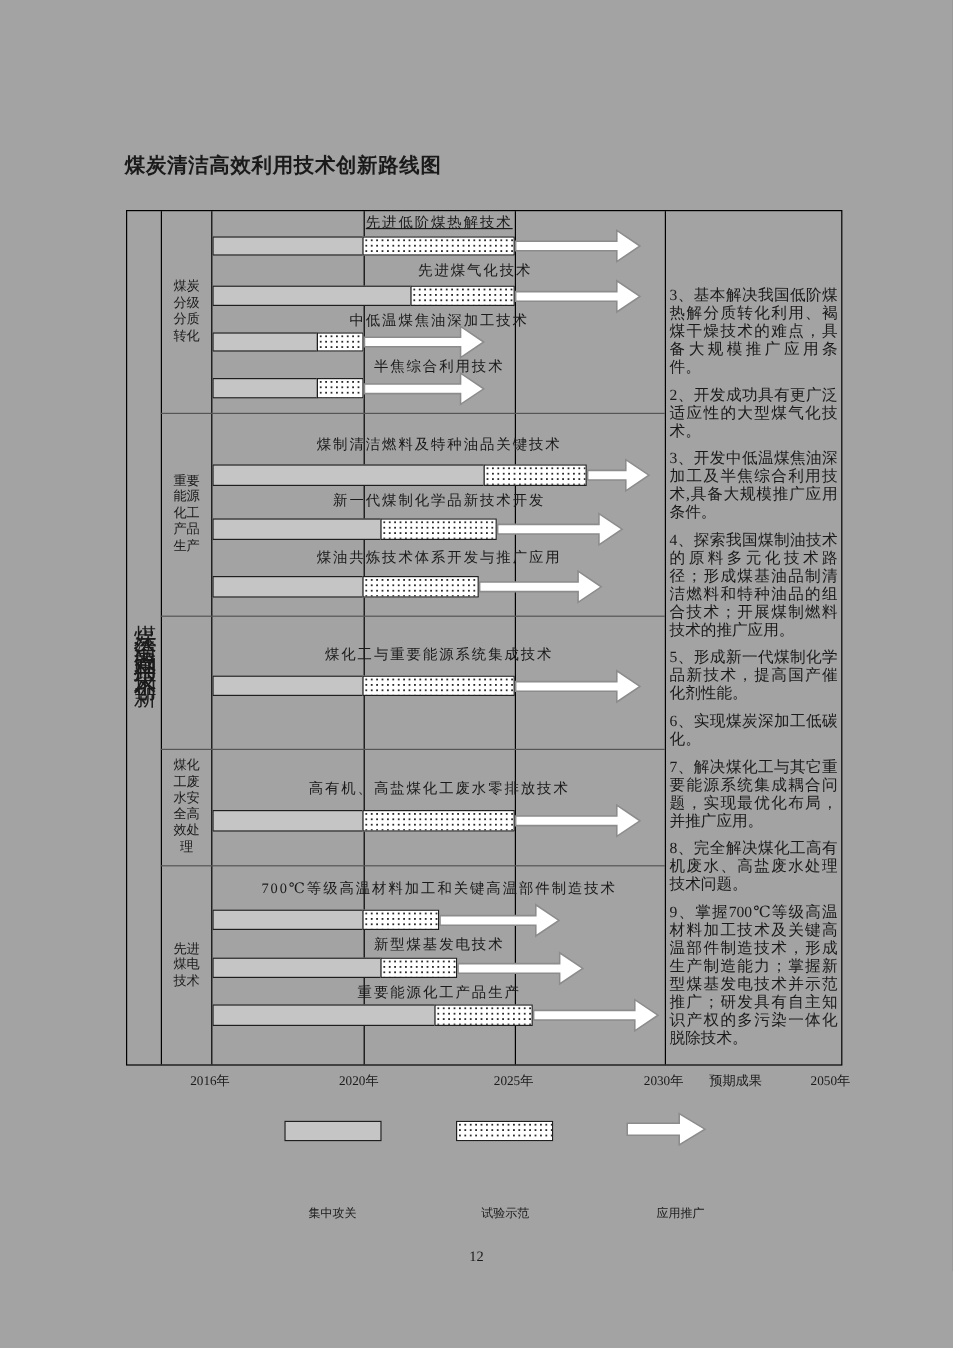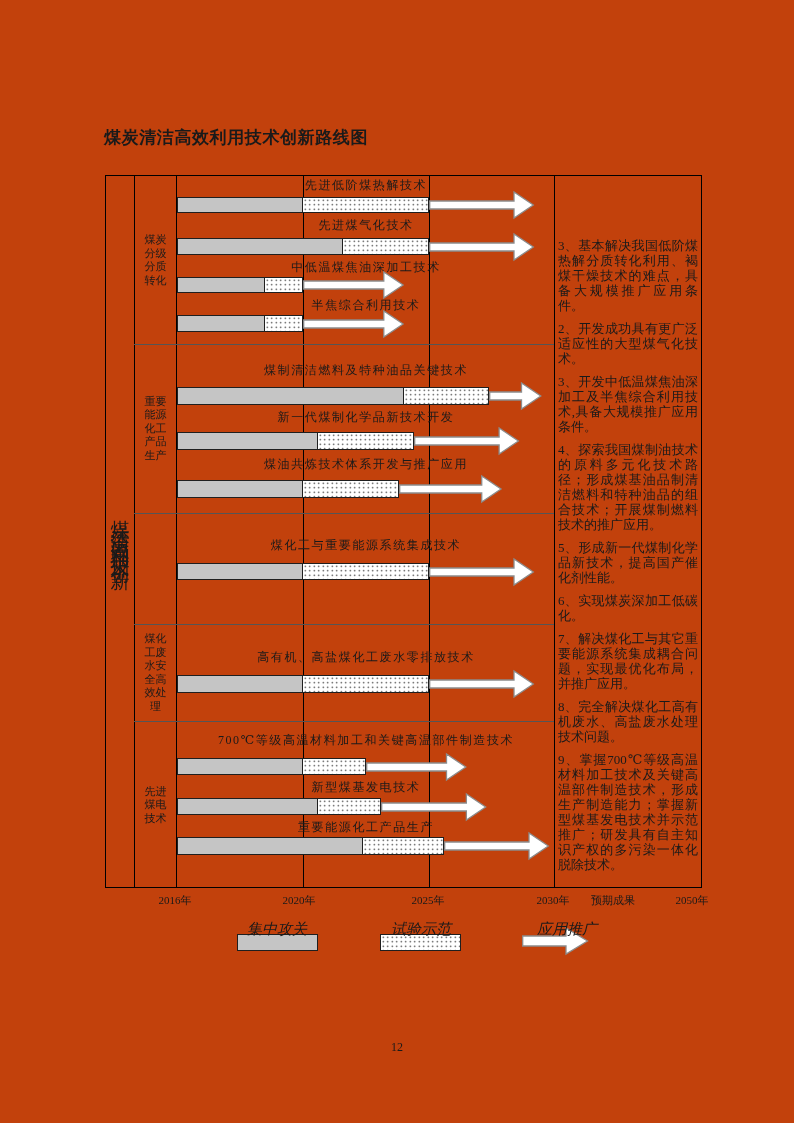--- a/index.html
+++ b/index.html
@@ -1,17 +1,17 @@
 <!DOCTYPE html>
 <html><head>
 <meta charset="utf-8">
 <style>
   html,body{margin:0;padding:0;background:#888;}
   .page{
-    position:relative; width:794px; height:1123px; background:#c2410c;
+    position:relative; width:794px; height:1123px; background:#a3a3a3;
     font-family:"Liberation Serif","DejaVu Serif",serif; color:#1a1a1a;
     margin:0 auto; overflow:hidden;
   }
   .doc-title{
     position:absolute; left:104px; top:126px;
     font-size:17px; font-weight:bold; letter-spacing:0.6px; white-space:nowrap;
   }
   .frame{
     position:absolute; left:105px; top:175px; width:597px; height:713px;
     border:1.4px solid #000; box-sizing:border-box;
@@ -60,22 +60,22 @@
   .legend-swatch-solid{
     position:absolute; background:#c5c5c5; border:1px solid #1f1f1f; box-sizing:border-box;
   }
   .legend-swatch-dotted{
     position:absolute; box-sizing:border-box; border:1px solid #1f1f1f;
     background-color:#fff;
     background-image:radial-gradient(circle,#2a2a2a 0.75px,transparent 0.95px);
     background-size:4.5px 4.5px;
   }
   .legend-label{
-    position:absolute; top:920px; transform:translateX(-50%);
-    font-size:15px; white-space:nowrap;font-style:italic;
+    position:absolute; top:1004px; transform:translateX(-50%);
+    font-size:10px; white-space:nowrap;
   }
   .page-number{
     position:absolute; left:0; right:0; top:1040px; text-align:center; font-size:12px;
   }
 </style>
 </head>
 <body>
 
 <div class="page">
   <div class="doc-title">煤炭清洁高效利用技术创新路线图</div>
@@ -90,27 +90,27 @@
       <div class="vline" style="left: 197px;"></div>
       <div class="vline" style="left: 323px;"></div>
       <div class="vline" style="left: 448px;"></div>
       <div class="hsep" style="top: 168px; left: 28px; width: 420px;"></div>
       <div class="hsep" style="top: 337px; left: 28px; width: 420px;"></div>
       <div class="hsep" style="top: 448px; left: 28px; width: 420px;"></div>
       <div class="hsep" style="top: 545px; left: 28px; width: 420px;"></div>
       <div class="cat-cell" style="top: 0px; height: 168px;">
         <span>煤炭分级分质转化</span>
       </div>
-      <div class="row-label" style="top: 1px;">先进低阶煤热解技术</div>
+      <div class="row-label" style="top: 1px; text-decoration: underline;">先进低阶煤热解技术</div>
       <div class="bar-solid" style="left: 71px; top: 21px; width: 126px; height: 16px;"></div>
       <div class="bar-dotted" style="left: 196px; top: 21px; width: 127px; height: 16px;"></div>
       <svg class="arrow-svg" width="107.00000000000114" height="30" style="left: 323px; top: 14px;">
         <polygon points="0.7,11 85.00000000000114,11 85.00000000000114,2 104.30000000000113,15 85.00000000000114,28 85.00000000000114,19 0.7,19" fill="#ffffff" stroke="#8c8c8c" stroke-width="1.3"></polygon>
       </svg>
-      <div class="row-label" style="top: 41px;">先进煤气化技术</div>
+      <div class="row-label" style="top: 41px; padding-left: 30px;">先进煤气化技术</div>
       <div class="bar-solid" style="left: 71px; top: 62px; width: 166.32px; height: 17px;"></div>
       <div class="bar-dotted" style="left: 236.32px; top: 62px; width: 86.68px; height: 17px;"></div>
       <svg class="arrow-svg" width="107.00000000000114" height="30" style="left: 323px; top: 55.5px;">
         <polygon points="0.7,11 85.00000000000114,11 85.00000000000114,2 104.30000000000113,15 85.00000000000114,28 85.00000000000114,19 0.7,19" fill="#ffffff" stroke="#8c8c8c" stroke-width="1.3"></polygon>
       </svg>
       <div class="row-label" style="top: 83px;">中低温煤焦油深加工技术</div>
       <div class="bar-solid" style="left: 71px; top: 101px; width: 88.2px; height: 16px;"></div>
       <div class="bar-dotted" style="left: 158.2px; top: 101px; width: 38.8px; height: 16px;"></div>
       <svg class="arrow-svg" width="102.80000000000001" height="30" style="left: 197px; top: 94px;">
         <polygon points="0.7,11 80.80000000000001,11 80.80000000000001,2 100.10000000000001,15 80.80000000000001,28 80.80000000000001,19 0.7,19" fill="#ffffff" stroke="#8c8c8c" stroke-width="1.3"></polygon>

